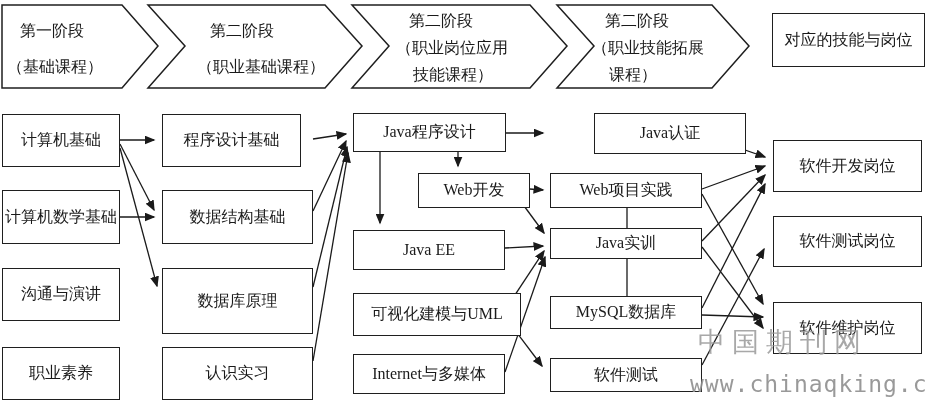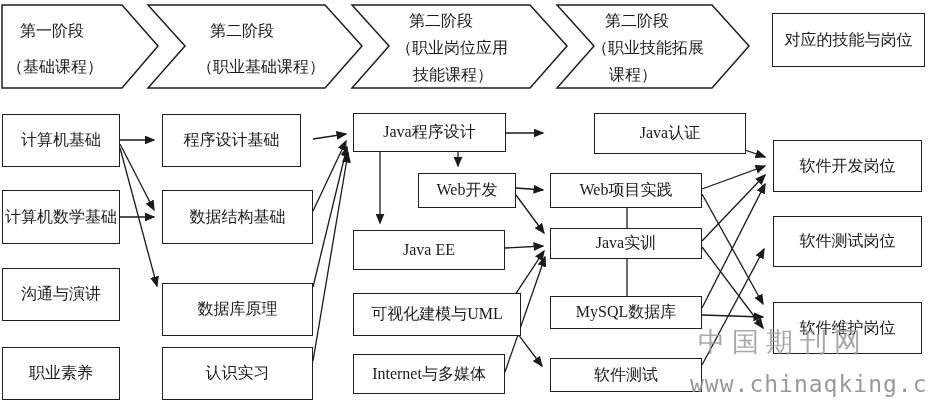--- a/index.html
+++ b/index.html
@@ -126,25 +126,25 @@
 
   <div class="node" style="left:772px;top:13px;width:153px;height:54px;">对应的技能与岗位</div>
 
   <div class="node" style="left:2px;top:114px;width:118px;height:53px;">计算机基础</div>
   <div class="node" style="left:2px;top:190px;width:118px;height:54px;">计算机数学基础</div>
   <div class="node" style="left:2px;top:268px;width:118px;height:53px;">沟通与演讲</div>
   <div class="node" style="left:2px;top:347px;width:118px;height:53px;">职业素养</div>
 
   <div class="node" style="left:162px;top:114px;width:139px;height:53px;">程序设计基础</div>
   <div class="node" style="left:162px;top:190px;width:151px;height:54px;">数据结构基础</div>
-  <div class="node" style="left:162px;top:268px;width:151px;height:53px;margin-top:15px;">数据库原理</div>
+  <div class="node" style="left:162px;top:268px;width:151px;height:66px;">数据库原理</div>
   <div class="node" style="left:162px;top:347px;width:151px;height:53px;">认识实习</div>
 
   <div class="node" style="left:353px;top:113px;width:153px;height:39px;">Java程序设计</div>
-  <div class="node" style="left:418px;top:173px;width:98px;height:35px;">Web开发</div>
+  <div class="node" style="left:418px;top:173px;width:112px;height:35px;">Web开发</div>
   <div class="node" style="left:353px;top:230px;width:152px;height:40px;">Java EE</div>
   <div class="node" style="left:353px;top:293px;width:168px;height:43px;">可视化建模与UML</div>
   <div class="node" style="left:353px;top:354px;width:152px;height:40px;">Internet与多媒体</div>
 
   <div class="node" style="left:550px;top:113px;width:152px;height:41px;margin-left:44px;">Java认证</div>
   <div class="node" style="left:550px;top:173px;width:152px;height:35px;">Web项目实践</div>
   <div class="node" style="left:550px;top:228px;width:152px;height:31px;">Java实训</div>
   <div class="node" style="left:550px;top:296px;width:152px;height:33px;">MySQL数据库</div>
   <div class="node" style="left:550px;top:358px;width:152px;height:34px;">软件测试</div>
 

